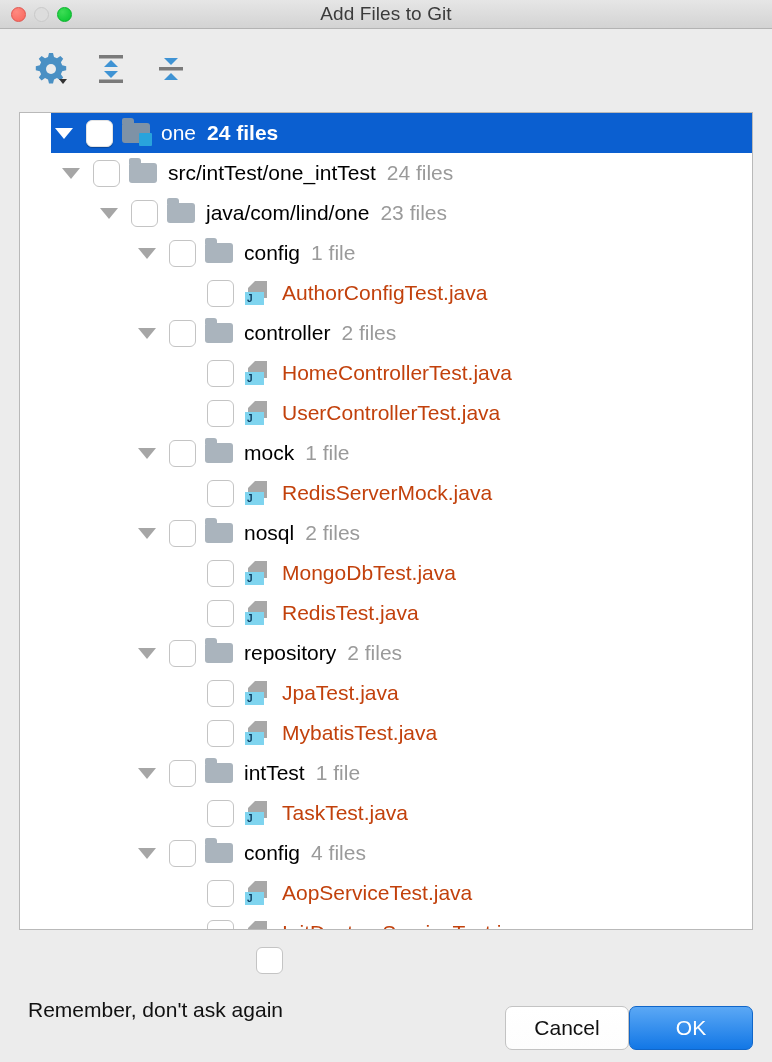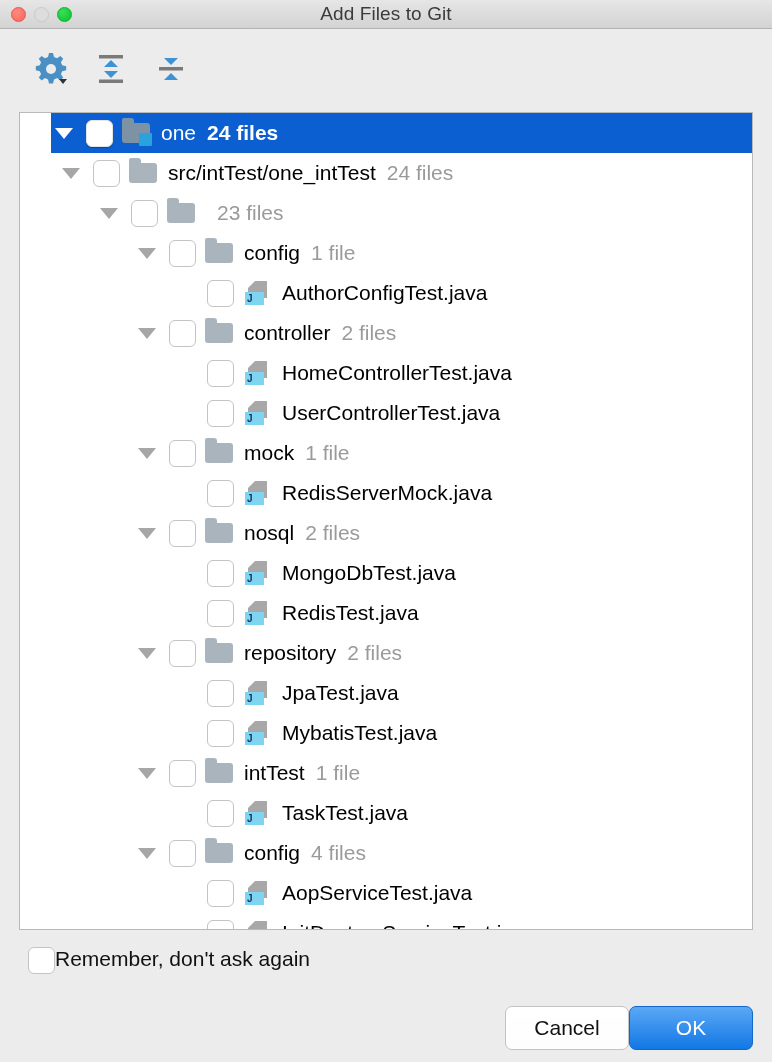--- a/index.html
+++ b/index.html
@@ -218,42 +218,43 @@
     margin-left: 11px;
   }
   .row.selected .count { color: #ffffff; font-weight: bold; }
 
   .path {
     color: #ffffff;
     margin-left: 13px;
     font-weight: bold;
   }
 
-  .filename { color: #000000; }
+  .filename { color: #c2410c; }
 
   
   .ind { flex: 0 0 auto; }
 
   
   .footer {
     position: absolute;
     left: 0;
     top: 930px;
     width: 772px;
     height: 132px;
     background: #ececec;
   }
   .remember {
     position: absolute;
     left: 28px;
     top: 17px;
     display: flex;
-    align-items: flex-start;
-    gap: 0;
+    align-items: flex-end;
+    gap: 24px;
     cursor: pointer;
+    flex-direction: column;
   }
   .remember .cbox2 {
     width: 27px; height: 27px;
     border: 1px solid #c4c4c4;
     border-radius: 6px;
     background: #fff;
   }
   .remember .rlabel {
     font-size: 21px;
     color: #111;
@@ -369,20 +370,21 @@
         </div>
         <div class="row folder-row">
           <span class="ind" style="width: 76px;"></span>
           <span class="twisty">
             <span class="arrow"></span>
           </span>
           <span class="cbox"></span>
           <span class="icon-slot">
             <span class="folder"></span>
           </span>
+          <span class="label">java/com/lind/one</span>
           <span class="count">23 files</span>
         </div>
         <div class="row folder-row">
           <span class="ind" style="width: 114px;"></span>
           <span class="twisty">
             <span class="arrow"></span>
           </span>
           <span class="cbox"></span>
           <span class="icon-slot">
             <span class="folder"></span>

